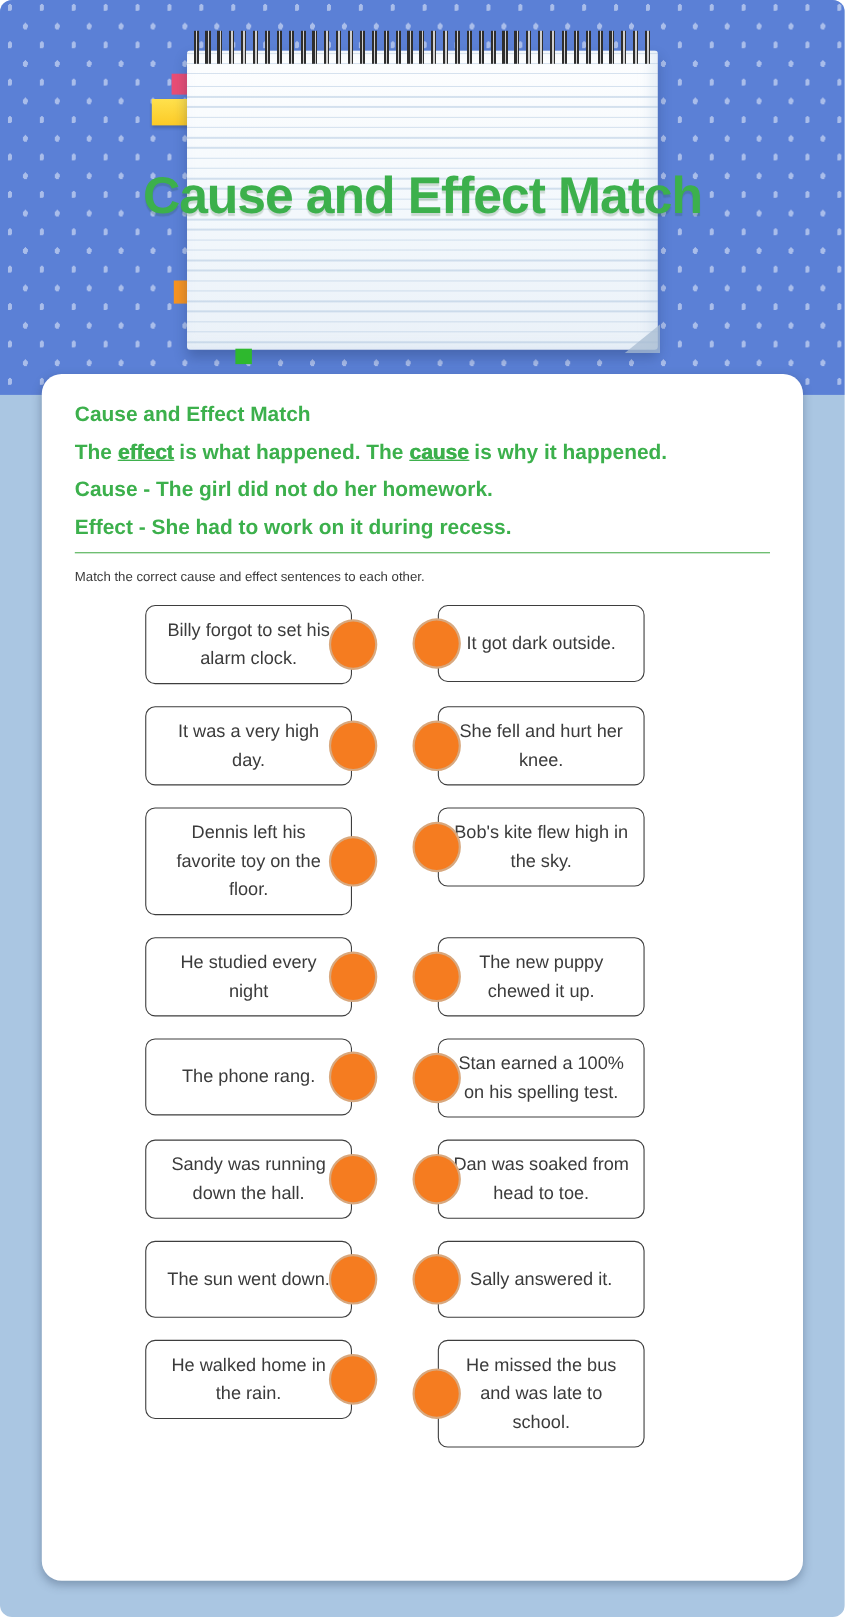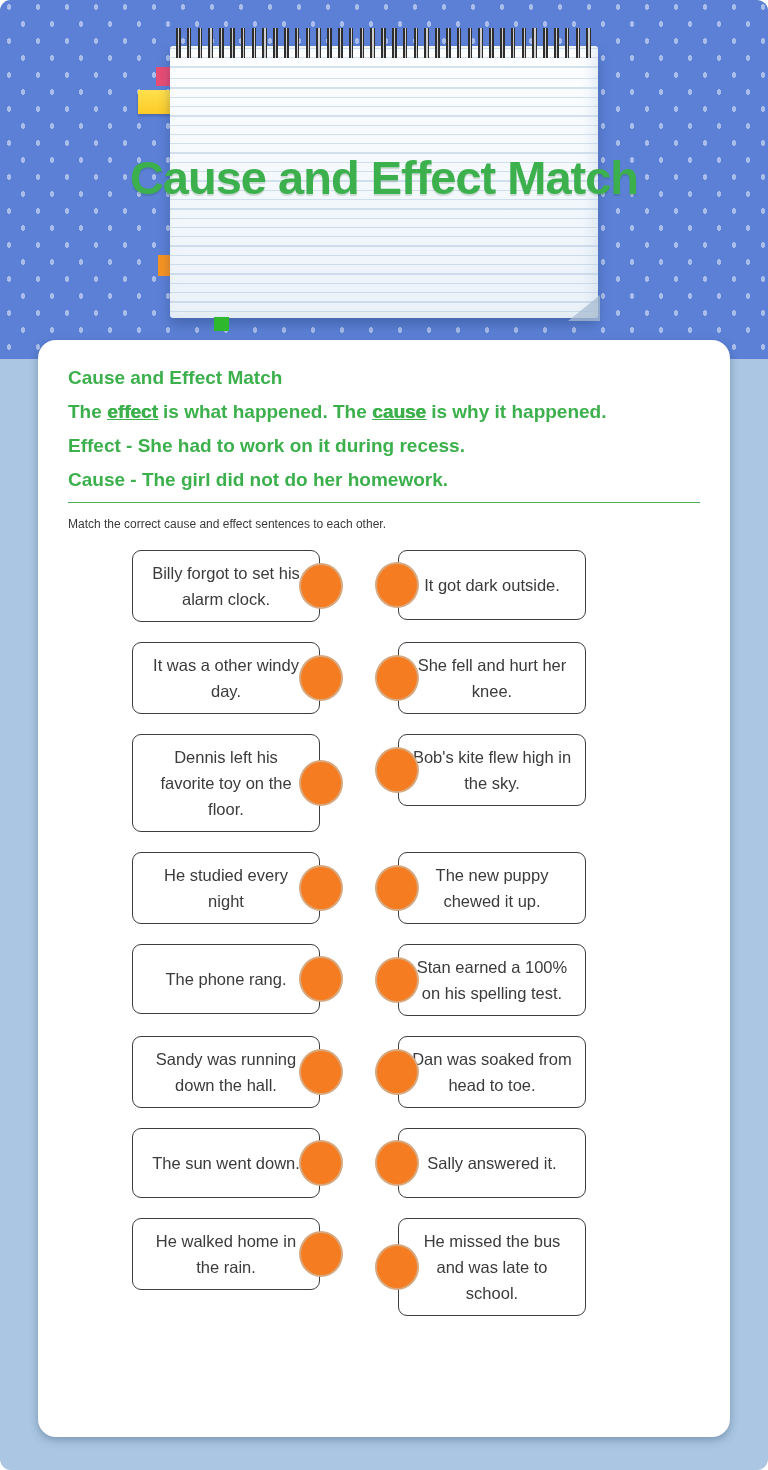--- a/index.html
+++ b/index.html
@@ -176,39 +176,39 @@
     <div class="notebook-paper"></div>
     <div class="notebook-spiral"></div>
     <div class="chip-green"></div>
     <h1 class="hero-title">Cause and Effect Match</h1>
   </header>
 
   <main class="card">
     <h2 class="green-heading">Cause and Effect Match</h2>
     <div>
         <p class="green-line"><span>The </span><span class="xbold">effect</span><span> is what happened. The </span><span class="xbold">cause</span><span> is why it happened.</span></p>
+        <p class="green-line"><span>Cause - The girl did not do her homework.</span></p>
         <p class="green-line"><span>Effect - She had to work on it during recess.</span></p>
-        <p class="green-line"><span>Cause - The girl did not do her homework.</span></p>
       </div>
     <hr class="sep">
     <p class="prompt">Match the correct cause and effect sentences to each other.</p>
     <div class="match-rows">
         <div class="match-row">
           <div class="match-box left">
             <span class="match-text">Billy forgot to set his alarm clock.</span>
             <div class="connector"></div>
           </div>
           <div class="match-box right">
             <span class="match-text">It got dark outside.</span>
             <div class="connector"></div>
           </div>
         </div>
         <div class="match-row">
           <div class="match-box left">
-            <span class="match-text">It was a other windy day.</span>
+            <span class="match-text">It was a very high day.</span>
             <div class="connector"></div>
           </div>
           <div class="match-box right">
             <span class="match-text">She fell and hurt her knee.</span>
             <div class="connector"></div>
           </div>
         </div>
         <div class="match-row">
           <div class="match-box left">
             <span class="match-text">Dennis left his favorite toy on the floor.</span>

